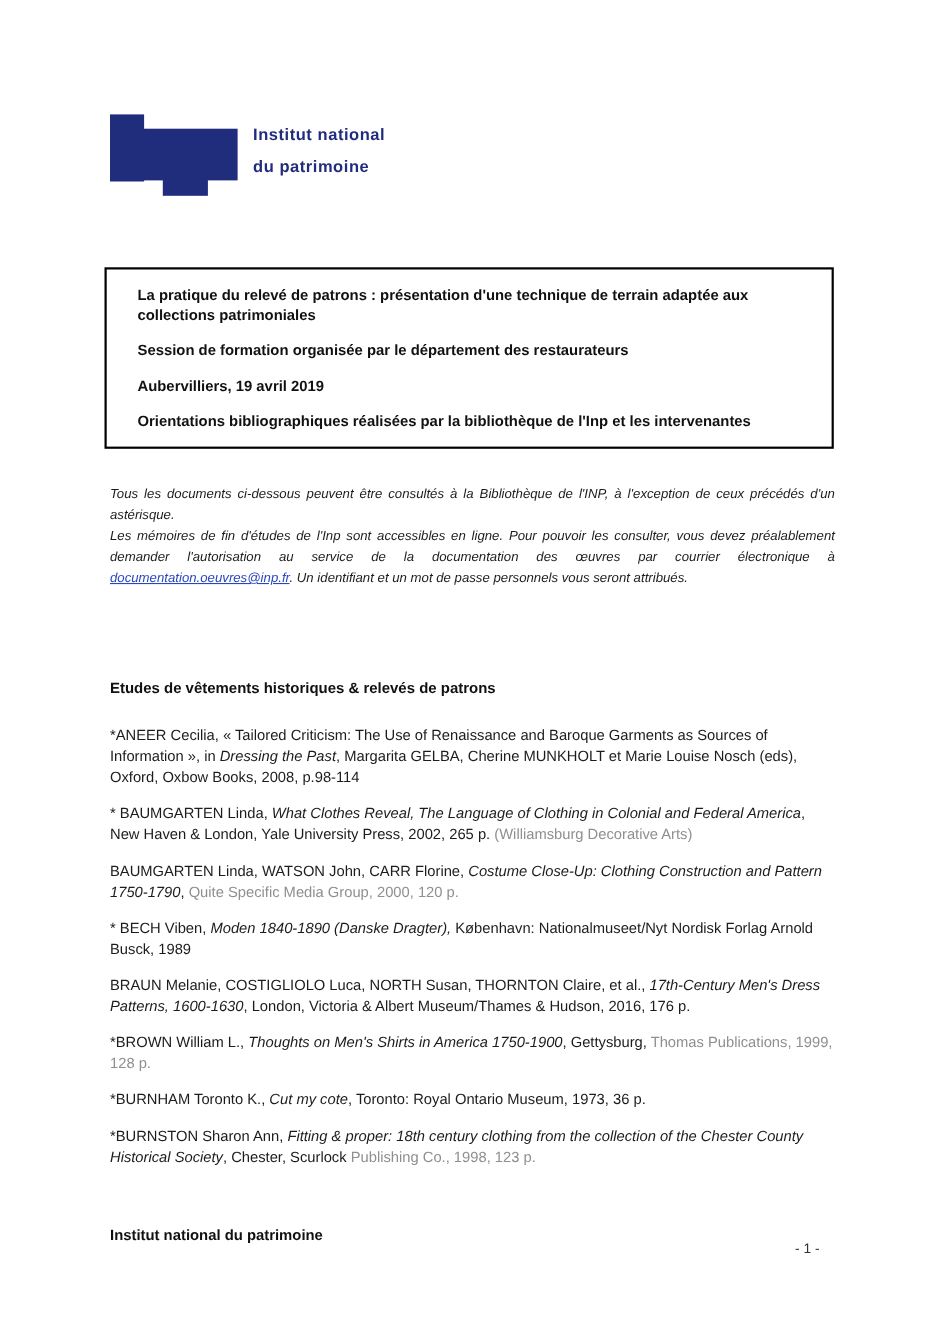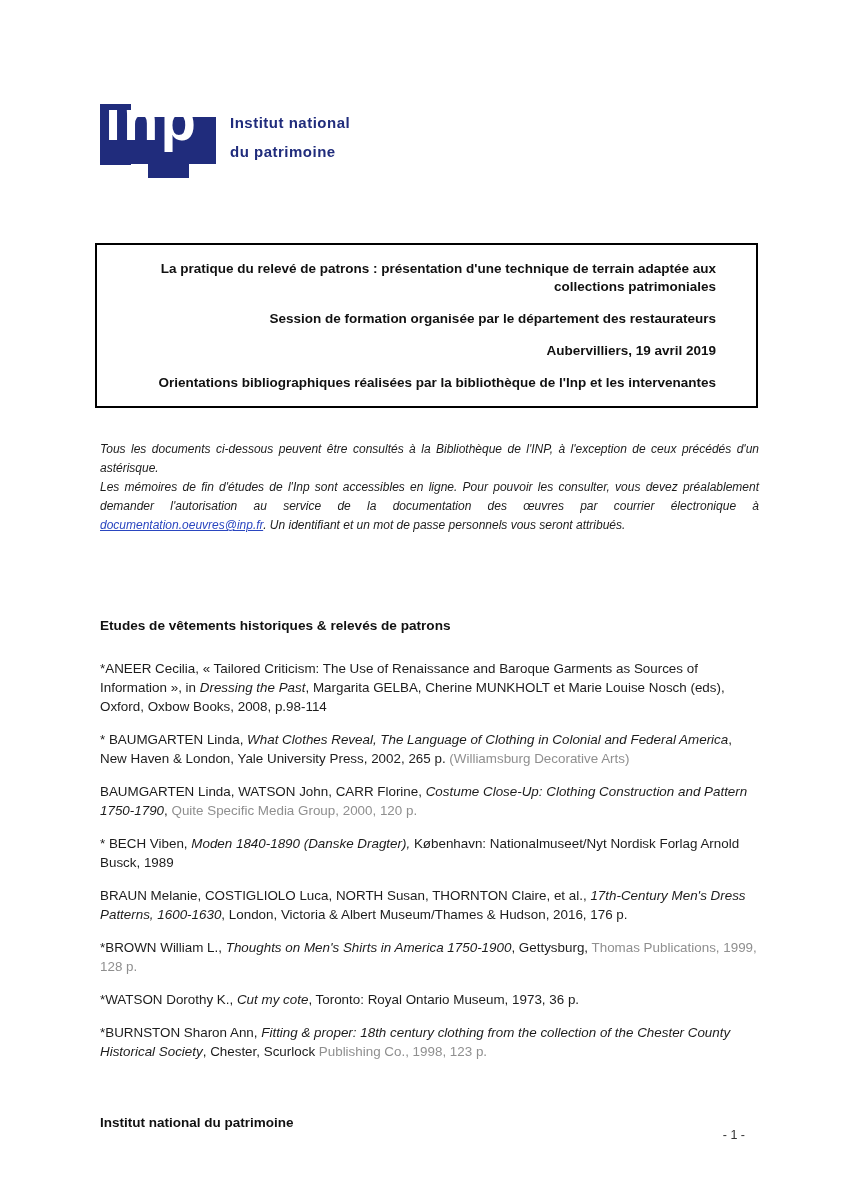--- a/index.html
+++ b/index.html
@@ -27,22 +27,22 @@
   .brandname {
     position:absolute; left:230px; top:108px;
     font-size:15px; font-weight:bold; color:#202c7c;
     line-height:29px; letter-spacing:0.5px;
   }
 
   
   .titlebox {
     position:absolute; left:95px; top:243px; width:663px; height:165px;
     border:2px solid #000000;
-    text-align:right; font-weight:bold; font-size:13.5px; line-height:18px;
-    padding:15px 40px 0 28px; color:#111111;
+    text-align:left; font-weight:bold; font-size:13.5px; line-height:18px;
+    padding:15px 32px 0 28px; color:#111111;
   }
   .titlebox p { margin-bottom:14px; }
 
   
   .intro {
     position:absolute; left:100px; top:440px; width:659px;
     font-style:italic; font-size:12px; line-height:19px;
     text-align:justify; color:#1c1c1c;
   }
   .intro a {
@@ -74,21 +74,20 @@
 </style>
 </head>
 <body>
 
 <div class="page">
 
   <div class="logo">
     <div class="logo-block logo-bar-left"></div>
     <div class="logo-block logo-main"></div>
     <div class="logo-block logo-tab"></div>
-    <div class="logo-acronym">inp</div>
   </div>
   <div class="brandname">
     <div>Institut national</div>
     <div>du patrimoine</div>
   </div>
 
   <div class="titlebox">
     <p>La pratique du relevé de patrons : présentation d'une technique de terrain adaptée aux collections patrimoniales</p>
     <p>Session de formation organisée par le département des restaurateurs</p>
     <p>Aubervilliers, 19 avril 2019</p>
@@ -102,21 +101,21 @@
 
   <div class="biblio">
     <div class="section-heading">Etudes de vêtements historiques &amp; relevés de patrons</div>
     <div>
         <p class="bib-entry"><span class="seg-n">*ANEER Cecilia, « Tailored Criticism: The Use of Renaissance and Baroque Garments as Sources of Information », in </span><span class="seg-i">Dressing the Past</span><span class="seg-n">, Margarita GELBA, Cherine MUNKHOLT et Marie Louise Nosch (eds), Oxford, Oxbow Books, 2008, p.98-114</span></p>
         <p class="bib-entry"><span class="seg-n">* BAUMGARTEN Linda, </span><span class="seg-i">What Clothes Reveal, The Language of Clothing in Colonial and Federal America</span><span class="seg-n">, New Haven &amp; London, Yale University Press, 2002, 265 p. </span><span class="seg-g">(Williamsburg Decorative Arts)</span></p>
         <p class="bib-entry"><span class="seg-n">BAUMGARTEN Linda, WATSON John, CARR Florine, </span><span class="seg-i">Costume Close-Up: Clothing Construction and Pattern 1750-1790</span><span class="seg-n">, </span><span class="seg-g">Quite Specific Media Group, 2000, 120 p.</span></p>
         <p class="bib-entry"><span class="seg-n">* BECH Viben, </span><span class="seg-i">Moden 1840-1890 (Danske Dragter),</span><span class="seg-n"> København: Nationalmuseet/Nyt Nordisk Forlag Arnold Busck, 1989</span></p>
         <p class="bib-entry"><span class="seg-n">BRAUN Melanie, COSTIGLIOLO Luca, NORTH Susan, THORNTON Claire, et al., </span><span class="seg-i">17th-Century Men's Dress Patterns, 1600-1630</span><span class="seg-n">, London, Victoria &amp; Albert Museum/Thames &amp; Hudson, 2016, 176 p.</span></p>
         <p class="bib-entry"><span class="seg-n">*BROWN William L., </span><span class="seg-i">Thoughts on Men's Shirts in America 1750-1900</span><span class="seg-n">, Gettysburg, </span><span class="seg-g">Thomas Publications, 1999, 128 p.</span></p>
-        <p class="bib-entry"><span class="seg-n">*WATSON Dorothy K., </span><span class="seg-i">Cut my cote</span><span class="seg-n">, Toronto: Royal Ontario Museum, 1973, 36 p.</span></p>
+        <p class="bib-entry"><span class="seg-n">*BURNHAM Toronto K., </span><span class="seg-i">Cut my cote</span><span class="seg-n">, Toronto: Royal Ontario Museum, 1973, 36 p.</span></p>
         <p class="bib-entry"><span class="seg-n">*BURNSTON Sharon Ann, </span><span class="seg-i">Fitting &amp; proper: 18th century clothing from the collection of the Chester County Historical Society</span><span class="seg-n">, Chester, Scurlock </span><span class="seg-g">Publishing Co., 1998, 123 p.</span></p>
       </div>
   </div>
 
   <div class="footer-institution">Institut national du patrimoine</div>
   <div class="footer-pagenum">- 1 -</div>
 
 </div>
 
 </body></html>

